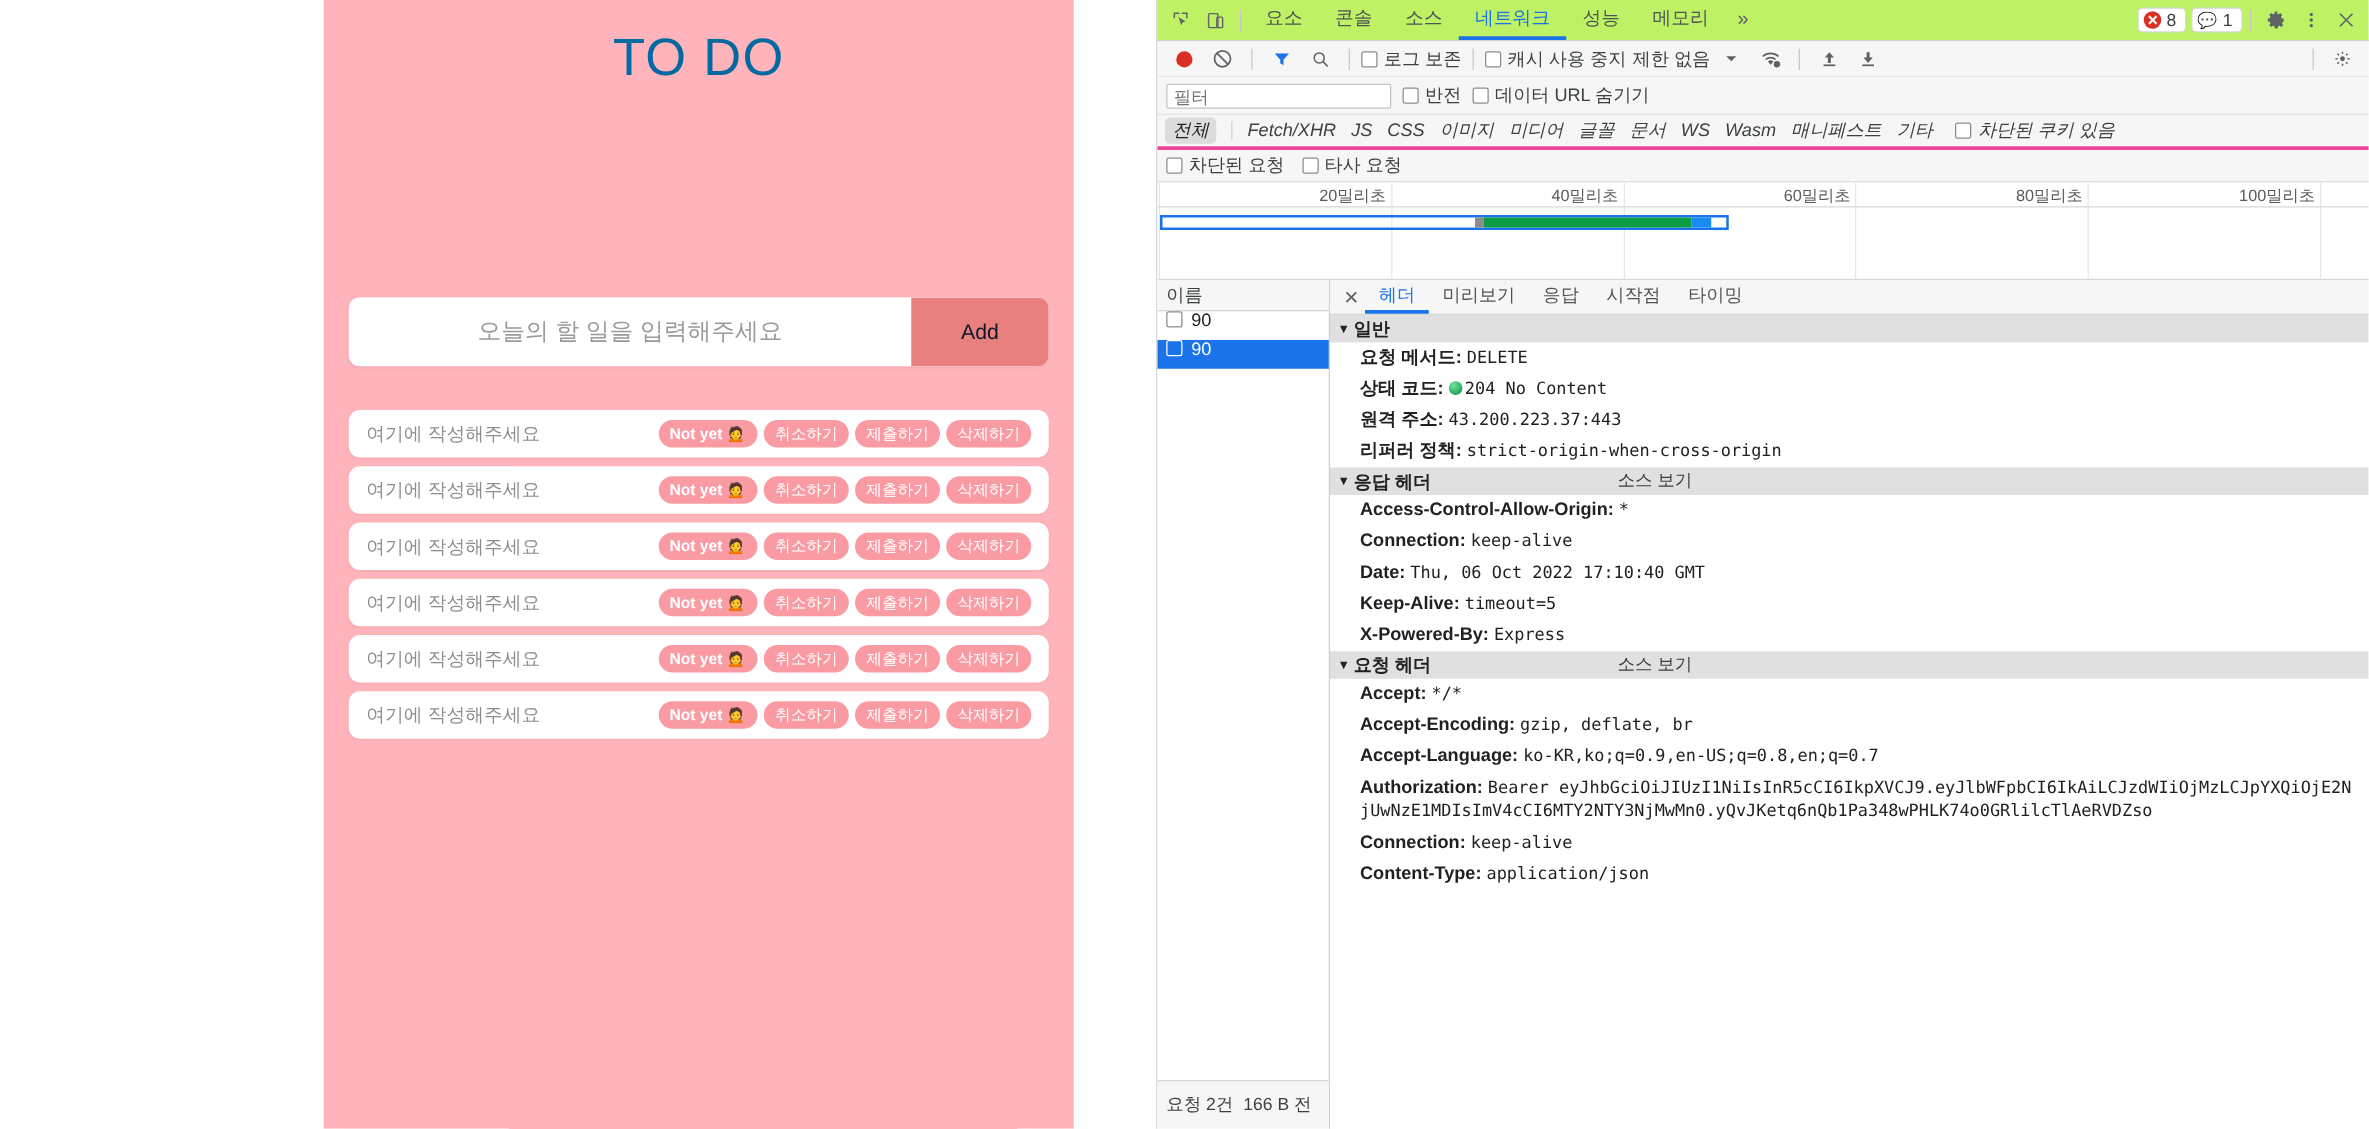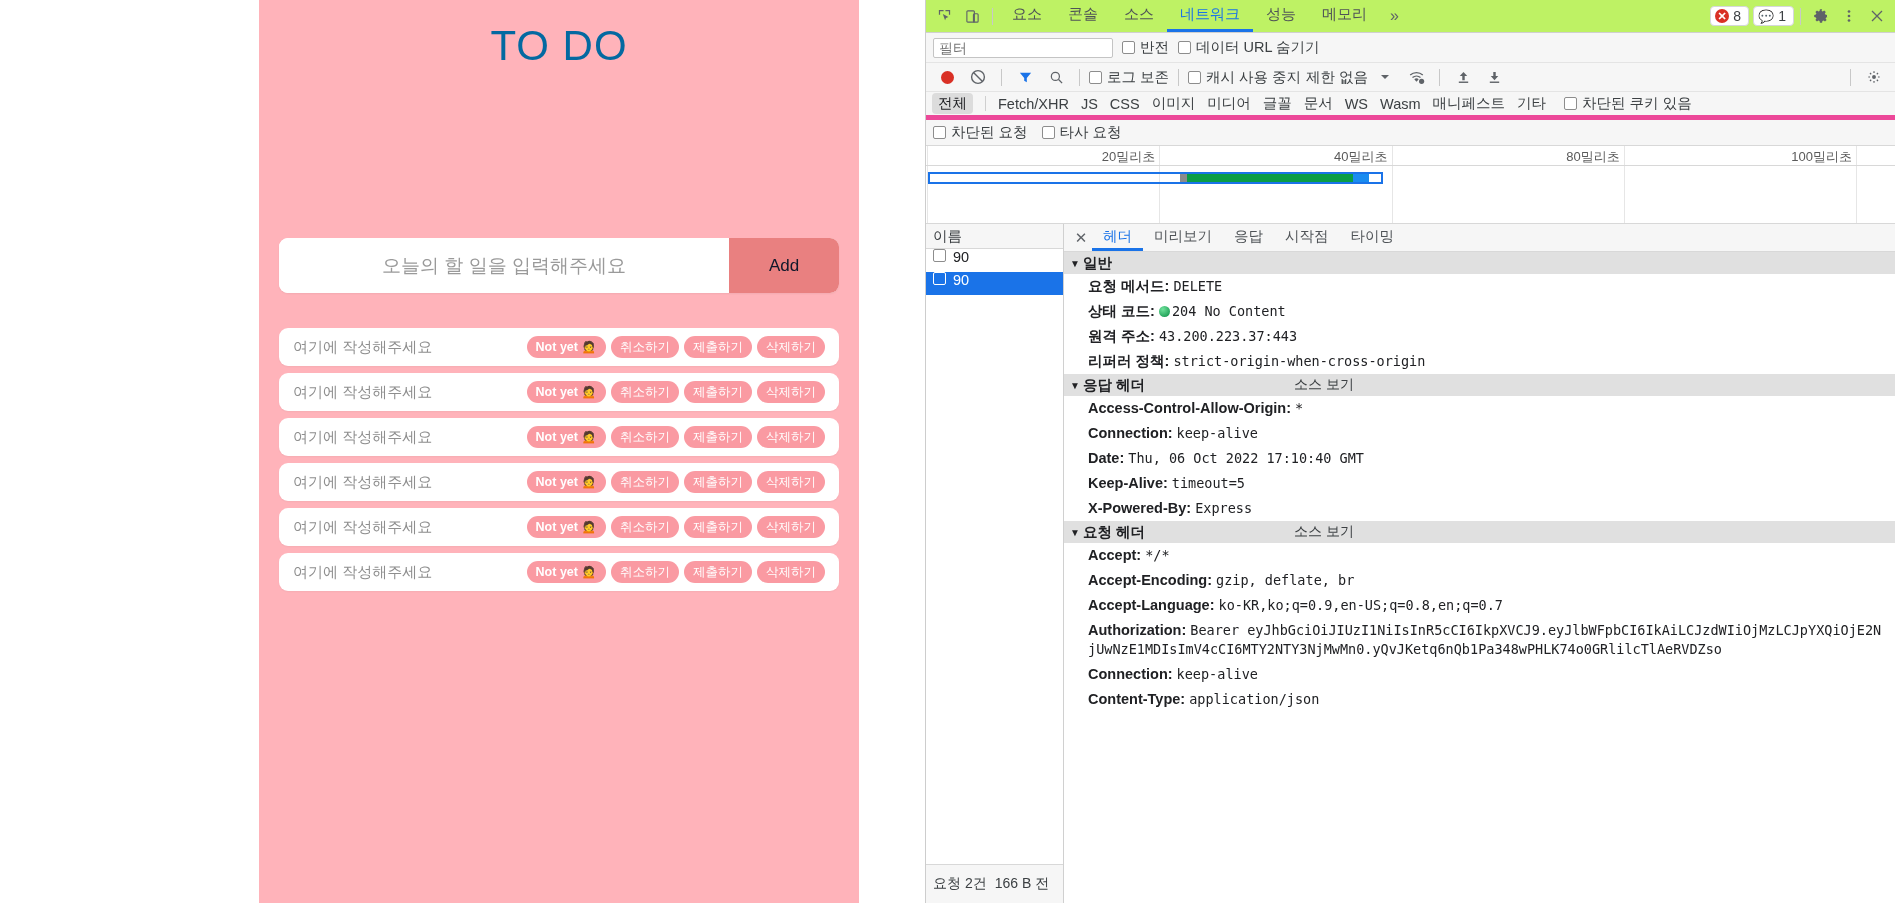--- a/index.html
+++ b/index.html
@@ -174,23 +174,23 @@
     font-size: 14px; padding: 0 5px; outline: none;
     color: #3c4043;
     font-family: "Liberation Sans", sans-serif;
   }
   #dt-filter-input::placeholder { color: #757575; }
 
   
   #dt-type-row {
     height: 28px; display: flex; align-items: center;
     padding: 0 6px; gap: 12px;
-    background: #f6f6f6; border-bottom: 5px solid #ec4899;
+    background: #f6f6f6; border-bottom: 3px solid #ec4899;
     font-size: 14.5px; color: #3c4043; flex: 0 0 auto;
-    white-space: nowrap; overflow: hidden;
+    white-space: nowrap; overflow: hidden; font-style: italic;
   }
   .type-chip { cursor: pointer; }
   .type-chip.active { background: #dcdcdc; border-radius: 4px; padding: 1px 6px; color: #202124; }
   .vdiv { width: 1px; height: 15px; background: #cfcfcf; }
 
   
   #dt-blocked-row {
     height: 26px; display: flex; align-items: center;
     padding: 0 7px; gap: 14px;
     background: #f6f6f6; border-bottom: 1px solid #d8d8d8; flex: 0 0 auto;
@@ -400,32 +400,20 @@
             <circle cx="7" cy="3.5" r="1.35" fill="#5f6368"></circle>
             <circle cx="7" cy="8" r="1.35" fill="#5f6368"></circle>
             <circle cx="7" cy="12.5" r="1.35" fill="#5f6368"></circle>
           </svg>
       </div>
       <div class="dt-iconbtn">
         <svg width="14" height="14" viewBox="0 0 14 14">
             <path d="M2 2l10 10M12 2L2 12" stroke="#5f6368" stroke-width="1.3"></path>
           </svg>
       </div>
-    </div>
-
-    <div id="dt-filter-row">
-      <input id="dt-filter-input" type="text" placeholder="필터" style="">
-      <label class="cbl">
-        <span class="cb"></span>
-        <span>반전</span>
-      </label>
-      <label class="cbl">
-        <span class="cb"></span>
-        <span>데이터 URL 숨기기</span>
-      </label>
     </div>
 
     <div id="dt-net-toolbar">
       <div class="dt-iconbtn">
           <span class="record-dot"></span>
         </div>
       <div class="dt-iconbtn">
         <svg class="ban-ic" viewBox="0 0 16 16">
             <circle cx="8" cy="8" r="6.4" fill="none" stroke="#5f6368" stroke-width="1.4"></circle>
             <path d="M3.5 3.5l9 9" stroke="#5f6368" stroke-width="1.4"></path>
@@ -481,20 +469,32 @@
           </svg>
       </div>
       <div class="dt-spacer"></div>
       <div class="dt-sep"></div>
       <div class="dt-iconbtn">
         <svg width="14" height="14" viewBox="0 0 16 16">
             <circle cx="8" cy="8" r="2.2" fill="#5f6368"></circle>
             <path d="M8 1.5v2M8 12.5v2M1.5 8h2M12.5 8h2M3.4 3.4l1.4 1.4M11.2 11.2l1.4 1.4M12.6 3.4l-1.4 1.4M4.8 11.2l-1.4 1.4" stroke="#5f6368" stroke-width="1.4"></path>
           </svg>
       </div>
+    </div>
+
+    <div id="dt-filter-row">
+      <input id="dt-filter-input" type="text" placeholder="필터" style="">
+      <label class="cbl">
+        <span class="cb"></span>
+        <span>반전</span>
+      </label>
+      <label class="cbl">
+        <span class="cb"></span>
+        <span>데이터 URL 숨기기</span>
+      </label>
     </div>
 
     <div id="dt-type-row">
         <span class="type-chip active">전체</span>
         <span class="vdiv"></span>
         <span class="type-chip">Fetch/XHR</span>
         <span class="type-chip">JS</span>
         <span class="type-chip">CSS</span>
         <span class="type-chip">이미지</span>
         <span class="type-chip">미디어</span>
@@ -522,20 +522,23 @@
     </div>
 
     <div id="dt-overview">
       <div id="dt-ov-ruler">
           <div class="ov-cell" style="flex: 0 0 2px;"></div>
           <div class="ov-cell">
             <span>20밀리초</span>
           </div>
           <div class="ov-cell">
             <span>40밀리초</span>
+          </div>
+          <div class="ov-cell">
+            <span>60밀리초</span>
           </div>
           <div class="ov-cell">
             <span>80밀리초</span>
           </div>
           <div class="ov-cell">
             <span>100밀리초</span>
           </div>
           <div class="ov-cell" style="flex: 0 0 38px; border-right: none;"></div>
         </div>
       <div id="dt-ov-divline"></div>

